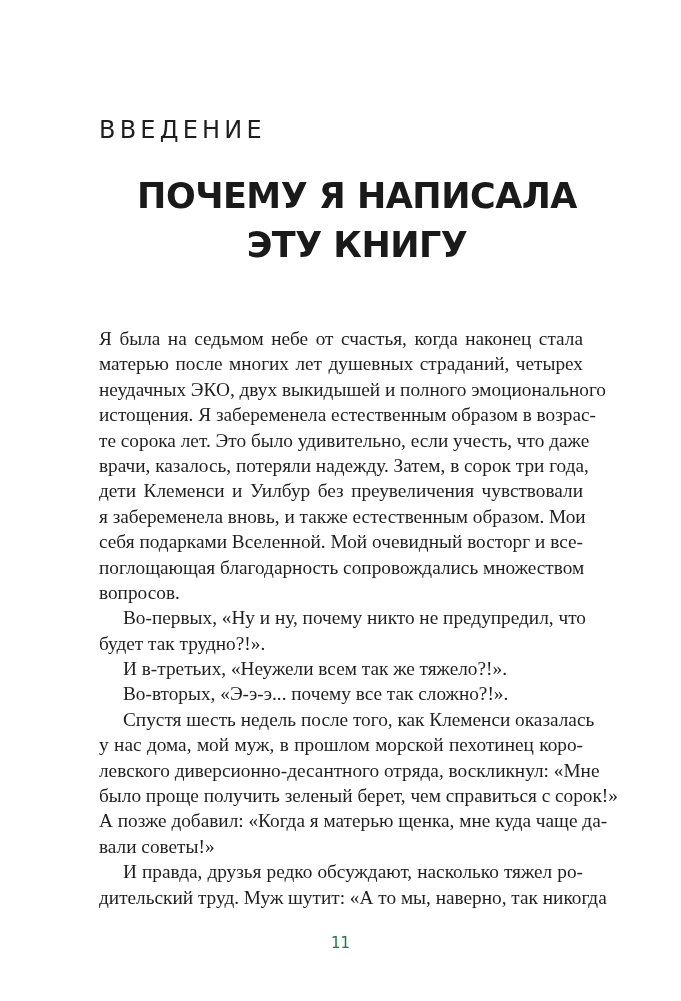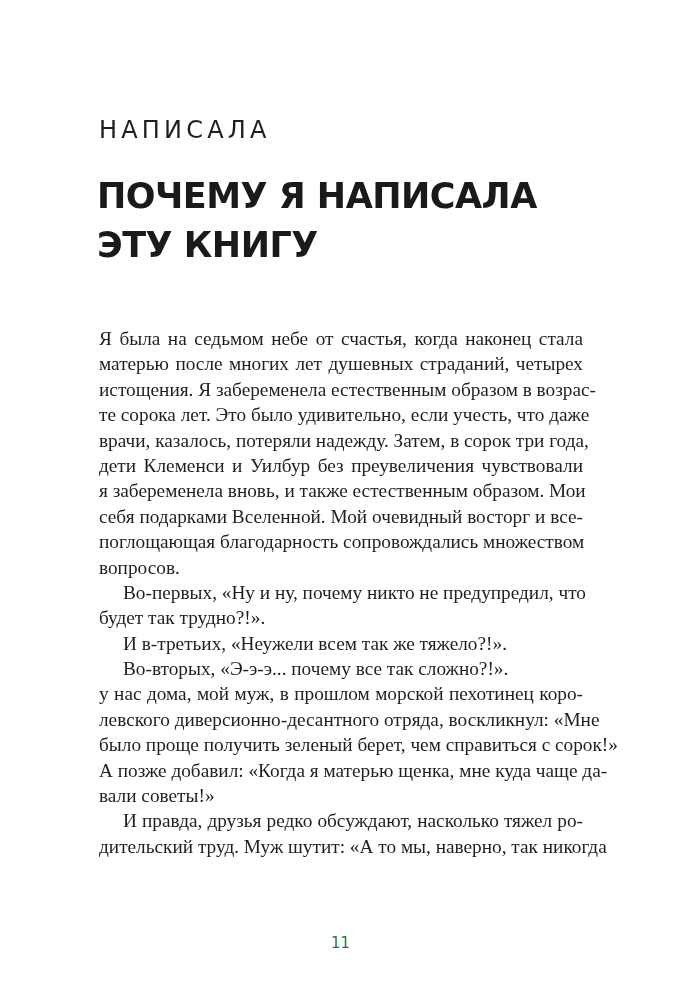--- a/index.html
+++ b/index.html
@@ -6,61 +6,63 @@
     body { width: 681px; height: 1001px; position: relative; overflow: hidden; color: #1c1c1c; }
     .page { position: absolute; left: 0; top: 0; width: 681px; height: 1001px; background: #fff; }
     .section-label {
       position: absolute; left: 99px; top: 116px;
       font-family: "DejaVu Sans", sans-serif; font-size: 24px; font-weight: normal;
       letter-spacing: 4.2px; color: #1e1e1e; line-height: 28px; margin: 0; white-space: nowrap;
     }
     .chapter-title {
       position: absolute; left: 97px; top: 172px; width: 520px;
       font-family: "DejaVu Sans", sans-serif; font-size: 35px; font-weight: bold;
-      letter-spacing: -0.5px; line-height: 49px; color: #1a1a1a; margin: 0;
+      letter-spacing: -0.5px; line-height: 49px; color: #1a1a1a; margin: 0; text-align: center;
     }
     .chapter-title span { display: block; white-space: nowrap; }
     .body-text {
       position: absolute; left: 99px; top: 326px; width: 484px;
       font-family: "Liberation Serif", serif; font-size: 19.3px; line-height: 25.4px; color: #1f1f1f;
     }
     .line { display: block; white-space: nowrap; height: 25.4px; text-align: justify; text-align-last: justify; }
     .line.last { text-align-last: left; }
     .line.indent { padding-left: 24px; }
     .page-number {
       position: absolute; left: 0; width: 681px; top: 934px; text-align: center;
       font-family: "DejaVu Sans", sans-serif; font-size: 15px; color: #15803d;
     }
   </style>
 </head>
 <body>
 
 <div class="page">
-  <h2 class="section-label">НАПИСАЛА</h2>
+  <h2 class="section-label">ВВЕДЕНИЕ</h2>
 
   <h1 class="chapter-title">
     <span>ПОЧЕМУ Я НАПИСАЛА</span>
     <span>ЭТУ КНИГУ</span>
   </h1>
 
   <div class="body-text">
     <span class="line">Я была на седьмом небе от счастья, когда наконец стала</span>
     <span class="line">матерью после многих лет душевных страданий, четырех</span>
+    <span class="line">неудачных ЭКО, двух выкидышей и полного эмоционального</span>
     <span class="line">истощения. Я забеременела естественным образом в возрас-</span>
     <span class="line">те сорока лет. Это было удивительно, если учесть, что даже</span>
     <span class="line">врачи, казалось, потеряли надежду. Затем, в сорок три года,</span>
     <span class="line">дети Клеменси и Уилбур без преувеличения чувствовали</span>
     <span class="line">я забеременела вновь, и также естественным образом. Мои</span>
     <span class="line">себя подарками Вселенной. Мой очевидный восторг и все-</span>
     <span class="line">поглощающая благодарность сопровождались множеством</span>
     <span class="line last">вопросов.</span>
     <span class="line indent">Во-первых, «Ну и ну, почему никто не предупредил, что</span>
     <span class="line last">будет так трудно?!».</span>
     <span class="line indent last">И в-третьих, «Неужели всем так же тяжело?!».</span>
     <span class="line indent last">Во-вторых, «Э-э-э... почему все так сложно?!».</span>
+    <span class="line indent">Спустя шесть недель после того, как Клеменси оказалась</span>
     <span class="line">у нас дома, мой муж, в прошлом морской пехотинец коро-</span>
     <span class="line">левского диверсионно-десантного отряда, воскликнул: «Мне</span>
     <span class="line">было проще получить зеленый берет, чем справиться с сорок!»</span>
     <span class="line">А позже добавил: «Когда я матерью щенка, мне куда чаще да-</span>
     <span class="line last">вали советы!»</span>
     <span class="line indent">И правда, друзья редко обсуждают, насколько тяжел ро-</span>
     <span class="line">дительский труд. Муж шутит: «А то мы, наверно, так никогда</span>
   </div>
 
   <div class="page-number">11</div>

